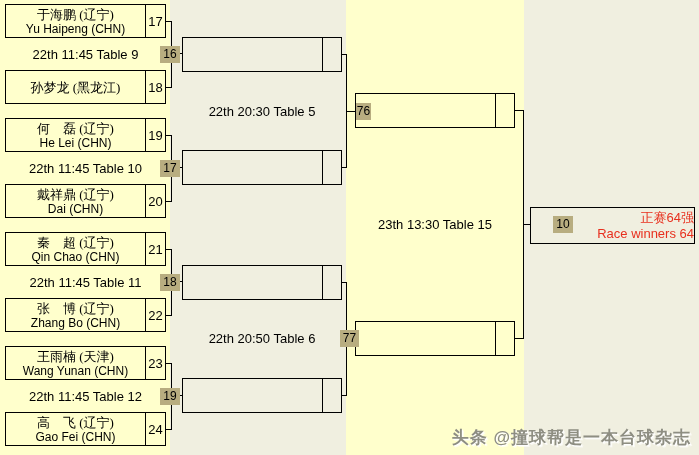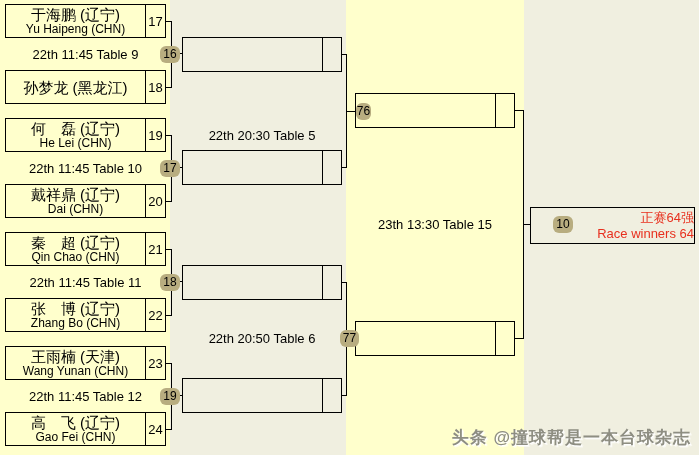--- a/index.html
+++ b/index.html
@@ -17,31 +17,31 @@
   .pair{ position:absolute; left:0; width:360px; height:101px; }
   .player-box{
     position:absolute; left:5px; width:161px; height:34px;
     border:1px solid #000; display:flex; background:transparent;
   }
   .player-box .pname{
     width:140px; border-right:1px solid #000;
     display:flex; flex-direction:column; justify-content:center;
     align-items:center; text-align:center; padding-top:1px;
   }
-  .cn{ font-size:15px; line-height:15px; white-space:nowrap; }
+  .cn{ font-size:13px; line-height:15px; white-space:nowrap;font-family:Liberation Serif, serif; }
   .en{ font-size:12px; line-height:14px; white-space:nowrap; }
   .seed{ flex:1; display:flex; align-items:center; justify-content:center; font-size:13px; }
 
   .sched{
     position:absolute; font-size:13px; line-height:17px;
     text-align:center; white-space:nowrap;
   }
   .mlabel{
     position:absolute; background:#b8ad80; font-size:12px; line-height:17px;
-    text-align:center; z-index:4;border-radius:6px;
+    text-align:center; z-index:4;
   }
   .bracket{
     position:absolute;
     border-top:1px solid #000; border-right:1px solid #000; border-bottom:1px solid #000;
     z-index:1;
   }
   .stub{ position:absolute; border-top:1px solid #000; height:1px; z-index:1; }
 
   .rbox{
     position:absolute; width:160px; height:35px; border:1px solid #000;
@@ -165,21 +165,21 @@
     </div>
   <div class="rbox" style="left:182px; top:265px;">
       <div class="main"></div>
       <div class="win"></div>
     </div>
   <div class="rbox" style="left:182px; top:378px;">
       <div class="main"></div>
       <div class="win"></div>
     </div>
 
-  <div class="sched" style="left:182px; top:103px; width:160px;margin-top:24px;">22th 20:30 Table 5</div>
+  <div class="sched" style="left:182px; top:103px; width:160px;">22th 20:30 Table 5</div>
   <div class="bracket" style="left:342px; top:54px; width:5px; height:114px;"></div>
   <div class="stub" style="left:347px; top:111px; width:8px;"></div>
   <div class="mlabel" style="left:356px; top:103px; width:15px; height:17px;">76</div>
 
   <div class="sched" style="left:182px; top:330px; width:160px;">22th 20:50 Table 6</div>
   <div class="bracket" style="left:342px; top:282px; width:5px; height:114px;"></div>
   <div class="stub" style="left:347px; top:339px; width:8px;"></div>
   <div class="mlabel" style="left:340px; top:330px; width:19px; height:17px;text-align:center;">77</div>
 
   <div class="rbox" style="left:355px; top:93px;">

